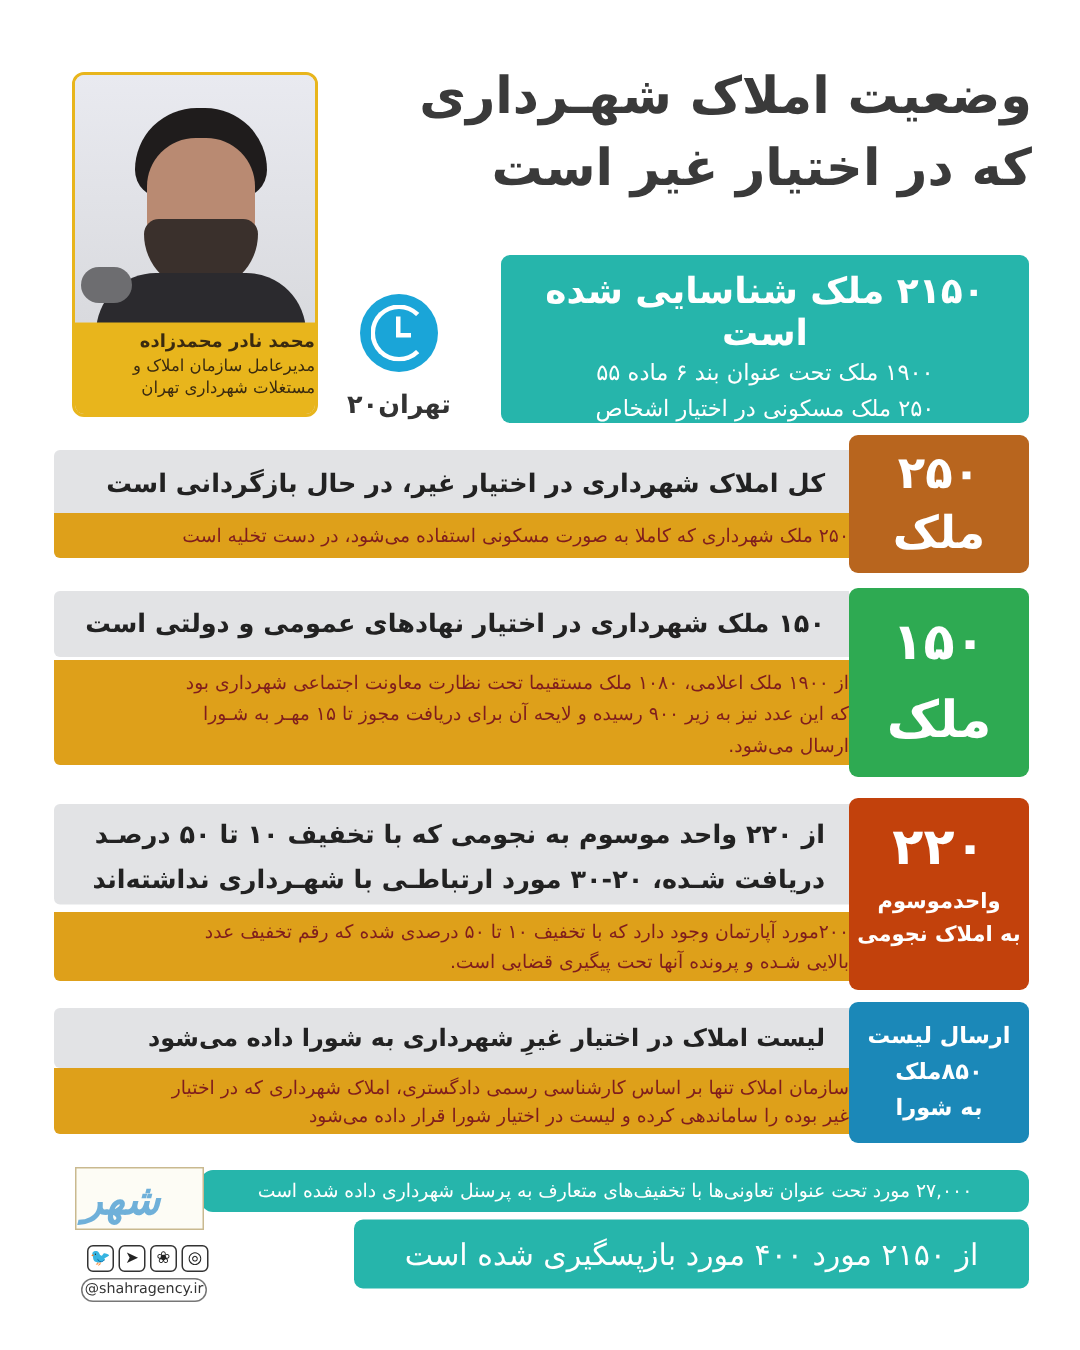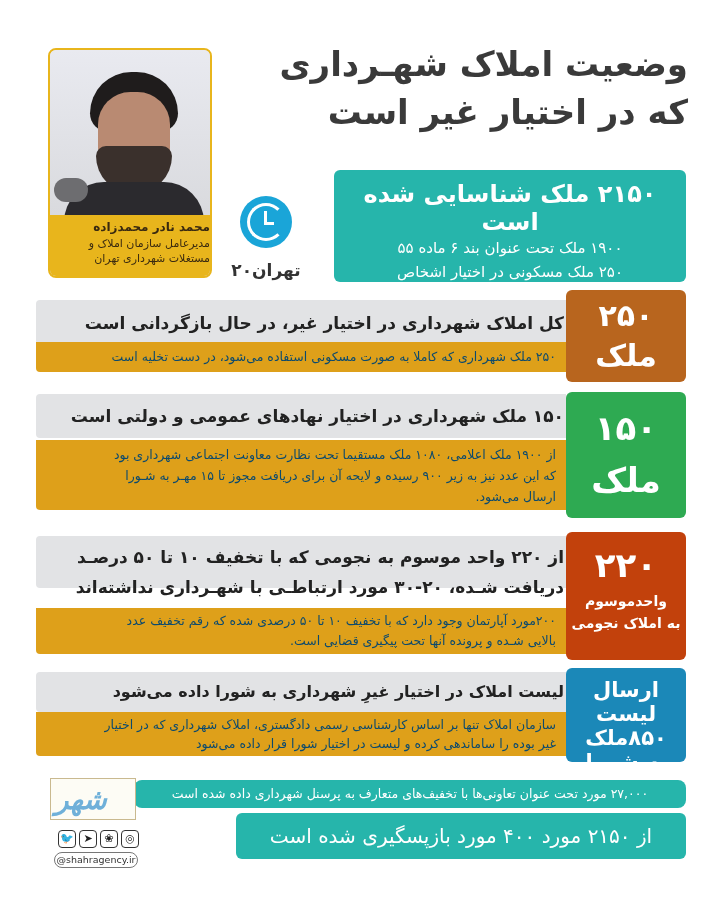--- a/index.html
+++ b/index.html
@@ -31,45 +31,45 @@
   .clock .h2 { position: absolute; left: 24px; top: 26px; width: 10px; height: 3px; background: #fff; }
   .logo20 .lbl { font-weight: bold; font-size: 17px; color: #333; margin-top: 12px; }
 
   .teal-box { position: absolute; left: 334px; top: 170px; width: 352px; height: 112px; background: #26b5ab;
               border-radius: 6px; color: #fff; text-align: center; }
   .teal-box .h { font-weight: bold; font-size: 24px; margin-top: 10px; }
   .teal-box .l { font-size: 15px; line-height: 24px; }
 
   .row { position: absolute; left: 36px; width: 650px; }
   .row .grey { position: absolute; right: 120px; left: 0; top: 10px; background: #e2e3e5; border-radius: 4px 0 0 4px; }
-  .row .gold { position: absolute; right: 120px; left: 0; background: #dea01a; border-radius: 0 0 0 4px; color: #0c4a6e; padding-right: 10px; }
-  .row .gh { font-weight: bold; color: #222; padding-right: 2px; }
+  .row .gold { position: absolute; right: 120px; left: 0; background: #dea01a; border-radius: 0 0 0 4px; color: #7f1d1d; }
+  .row .gh { font-weight: bold; color: #222; padding-right: 16px; }
   .row .badge { position: absolute; right: 0; top: 0; width: 120px; border-radius: 6px; color: #fff; text-align: center; font-weight: bold; }
 
   .r1 { top: 290px; height: 92px; }
   .r1 .grey { height: 46px; } .r1 .gh { font-size: 17px; line-height: 46px; }
   .r1 .gold { top: 52px; height: 30px; font-size: 12.5px; line-height: 30px; }
   .r1 .badge { height: 92px; background: #b8651e; font-size: 30px; line-height: 40px; padding-top: 6px; }
 
   .r2 { top: 392px; height: 126px; }
   .r2 .grey { top: 2px; height: 44px; } .r2 .gh { font-size: 17px; line-height: 44px; }
   .r2 .gold { top: 48px; height: 70px; font-size: 12.5px; line-height: 21px; padding-top: 4px; }
   .r2 .badge { height: 126px; background: #2eaa52; font-size: 34px; line-height: 52px; padding-top: 10px; }
 
   .r3 { top: 532px; height: 128px; }
-  .r3 .grey { top: 4px; height: 52px; } .r3 .gh { font-size: 17px; line-height: 30px; padding-top: 6px; }
+  .r3 .grey { top: 4px; height: 67px; } .r3 .gh { font-size: 17px; line-height: 30px; padding-top: 6px; }
   .r3 .gold { top: 76px; height: 46px; font-size: 12.5px; line-height: 20px; padding-top: 3px; }
   .r3 .badge { height: 128px; background: #c2410c; }
   .r3 .badge .big { font-size: 34px; line-height: 50px; margin-top: 8px; }
   .r3 .badge .sm { font-size: 14px; line-height: 22px; }
 
   .r4 { top: 668px; height: 94px; }
   .r4 .grey { top: 4px; height: 40px; } .r4 .gh { font-size: 16px; line-height: 40px; }
   .r4 .gold { top: 44px; height: 44px; font-size: 12.5px; line-height: 19px; padding-top: 3px; }
-  .r4 .badge { height: 94px; background: #1b88b8; font-size: 21px; line-height: 24px; padding-top: 10px; }
+  .r4 .badge { height: 94px; background: #1b88b8; font-size: 15px; line-height: 24px; padding-top: 10px; }
 
   .bar1 { position: absolute; left: 134px; top: 780px; width: 552px; height: 28px; background: #26b5ab; border-radius: 8px;
           color: #fff; font-size: 12.5px; line-height: 28px; text-align: center; }
   .bar2 { position: absolute; left: 236px; top: 813px; width: 450px; height: 46px; background: #26b5ab; border-radius: 6px;
           color: #fff; font-size: 20px; line-height: 46px; text-align: center; }
 
   .brand { position: absolute; left: 50px; top: 778px; width: 86px; height: 42px; border: 1px solid #c9b98f; background: #fdfcf5; }
   .brand .w { position: absolute; left: 4px; top: 2px; font-size: 28px; font-weight: bold; color: #6fb0d9; font-style: italic; line-height: 38px; }
   .socials { position: absolute; left: 58px; top: 830px; display: flex; flex-direction: row; direction: ltr; gap: 3px; }
   .socials span { width: 18px; height: 18px; border: 1.5px solid #333; border-radius: 4px; font-size: 11px; line-height: 15px; text-align: center; color: #222; }

